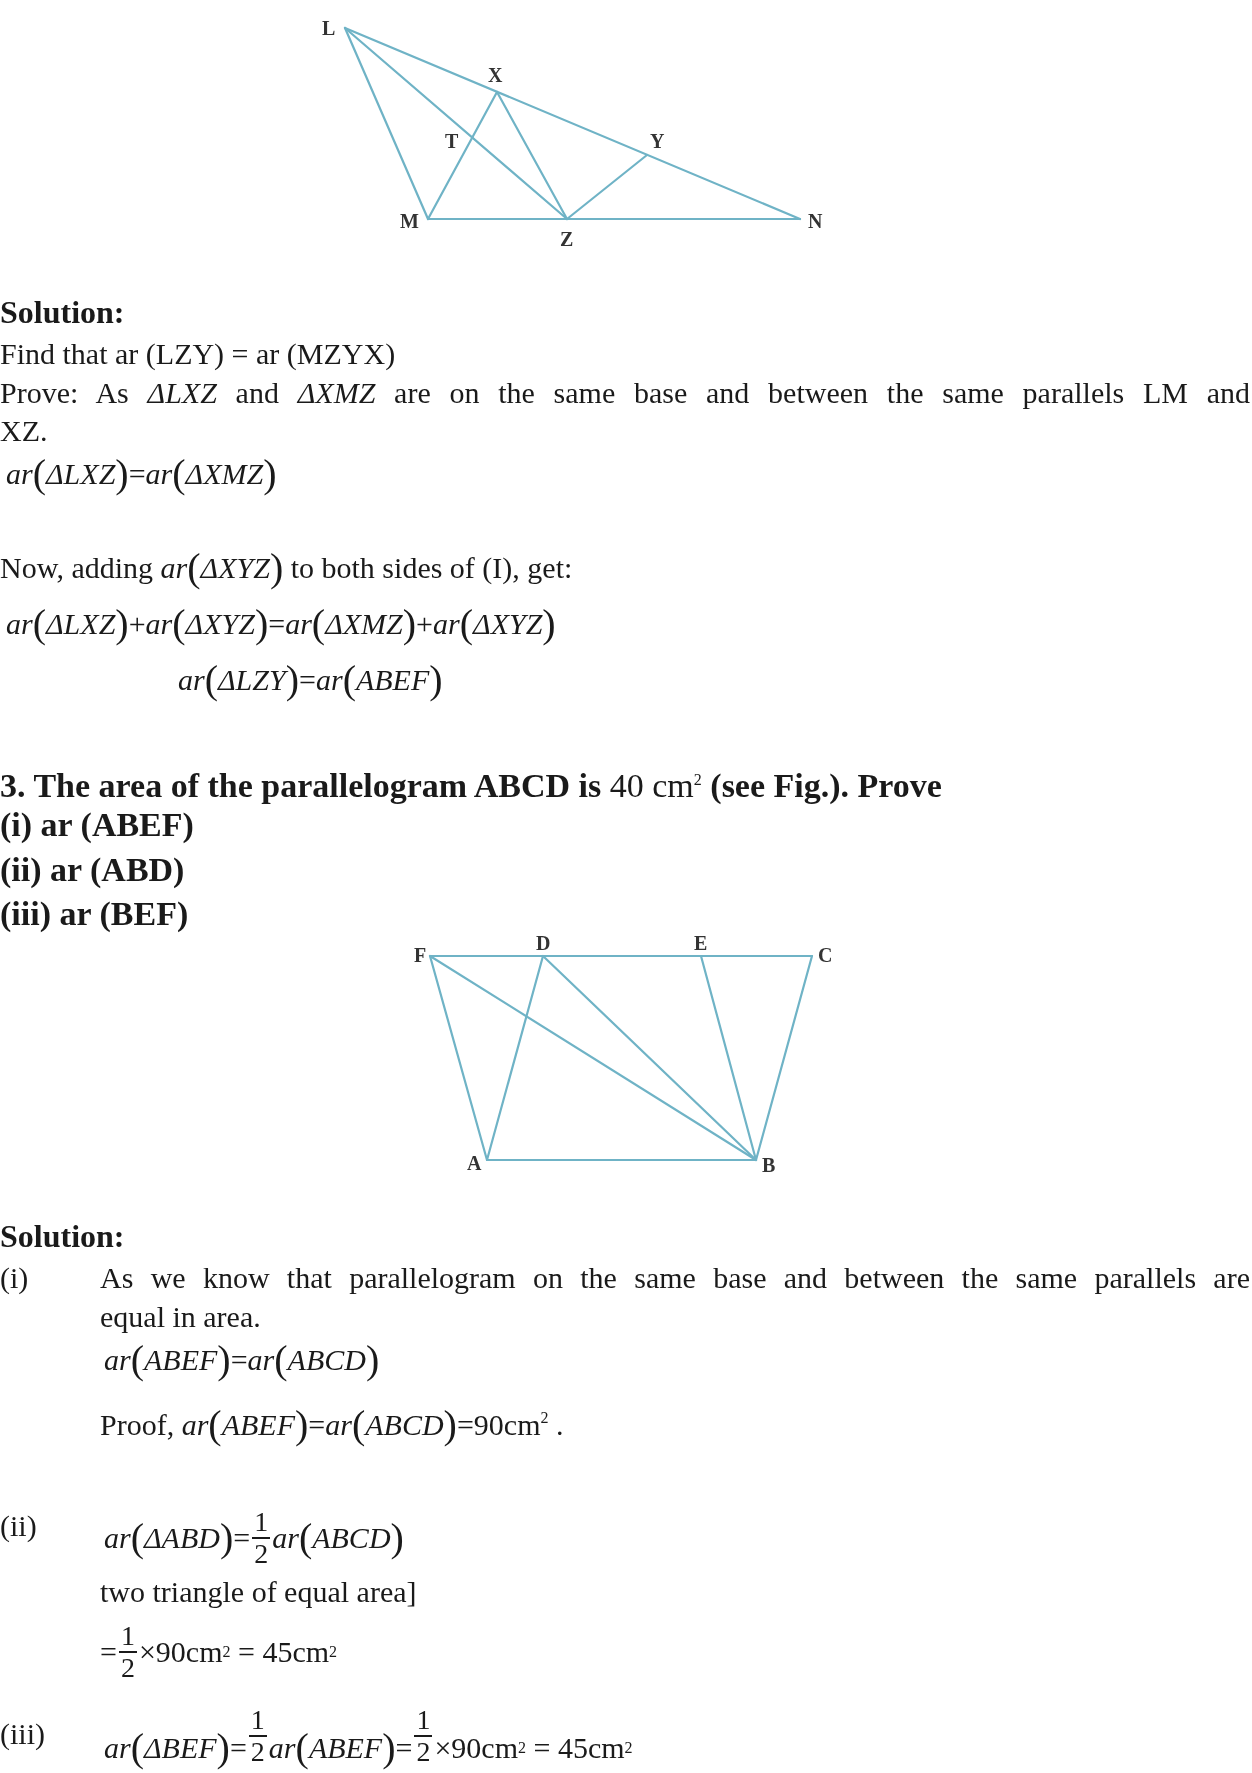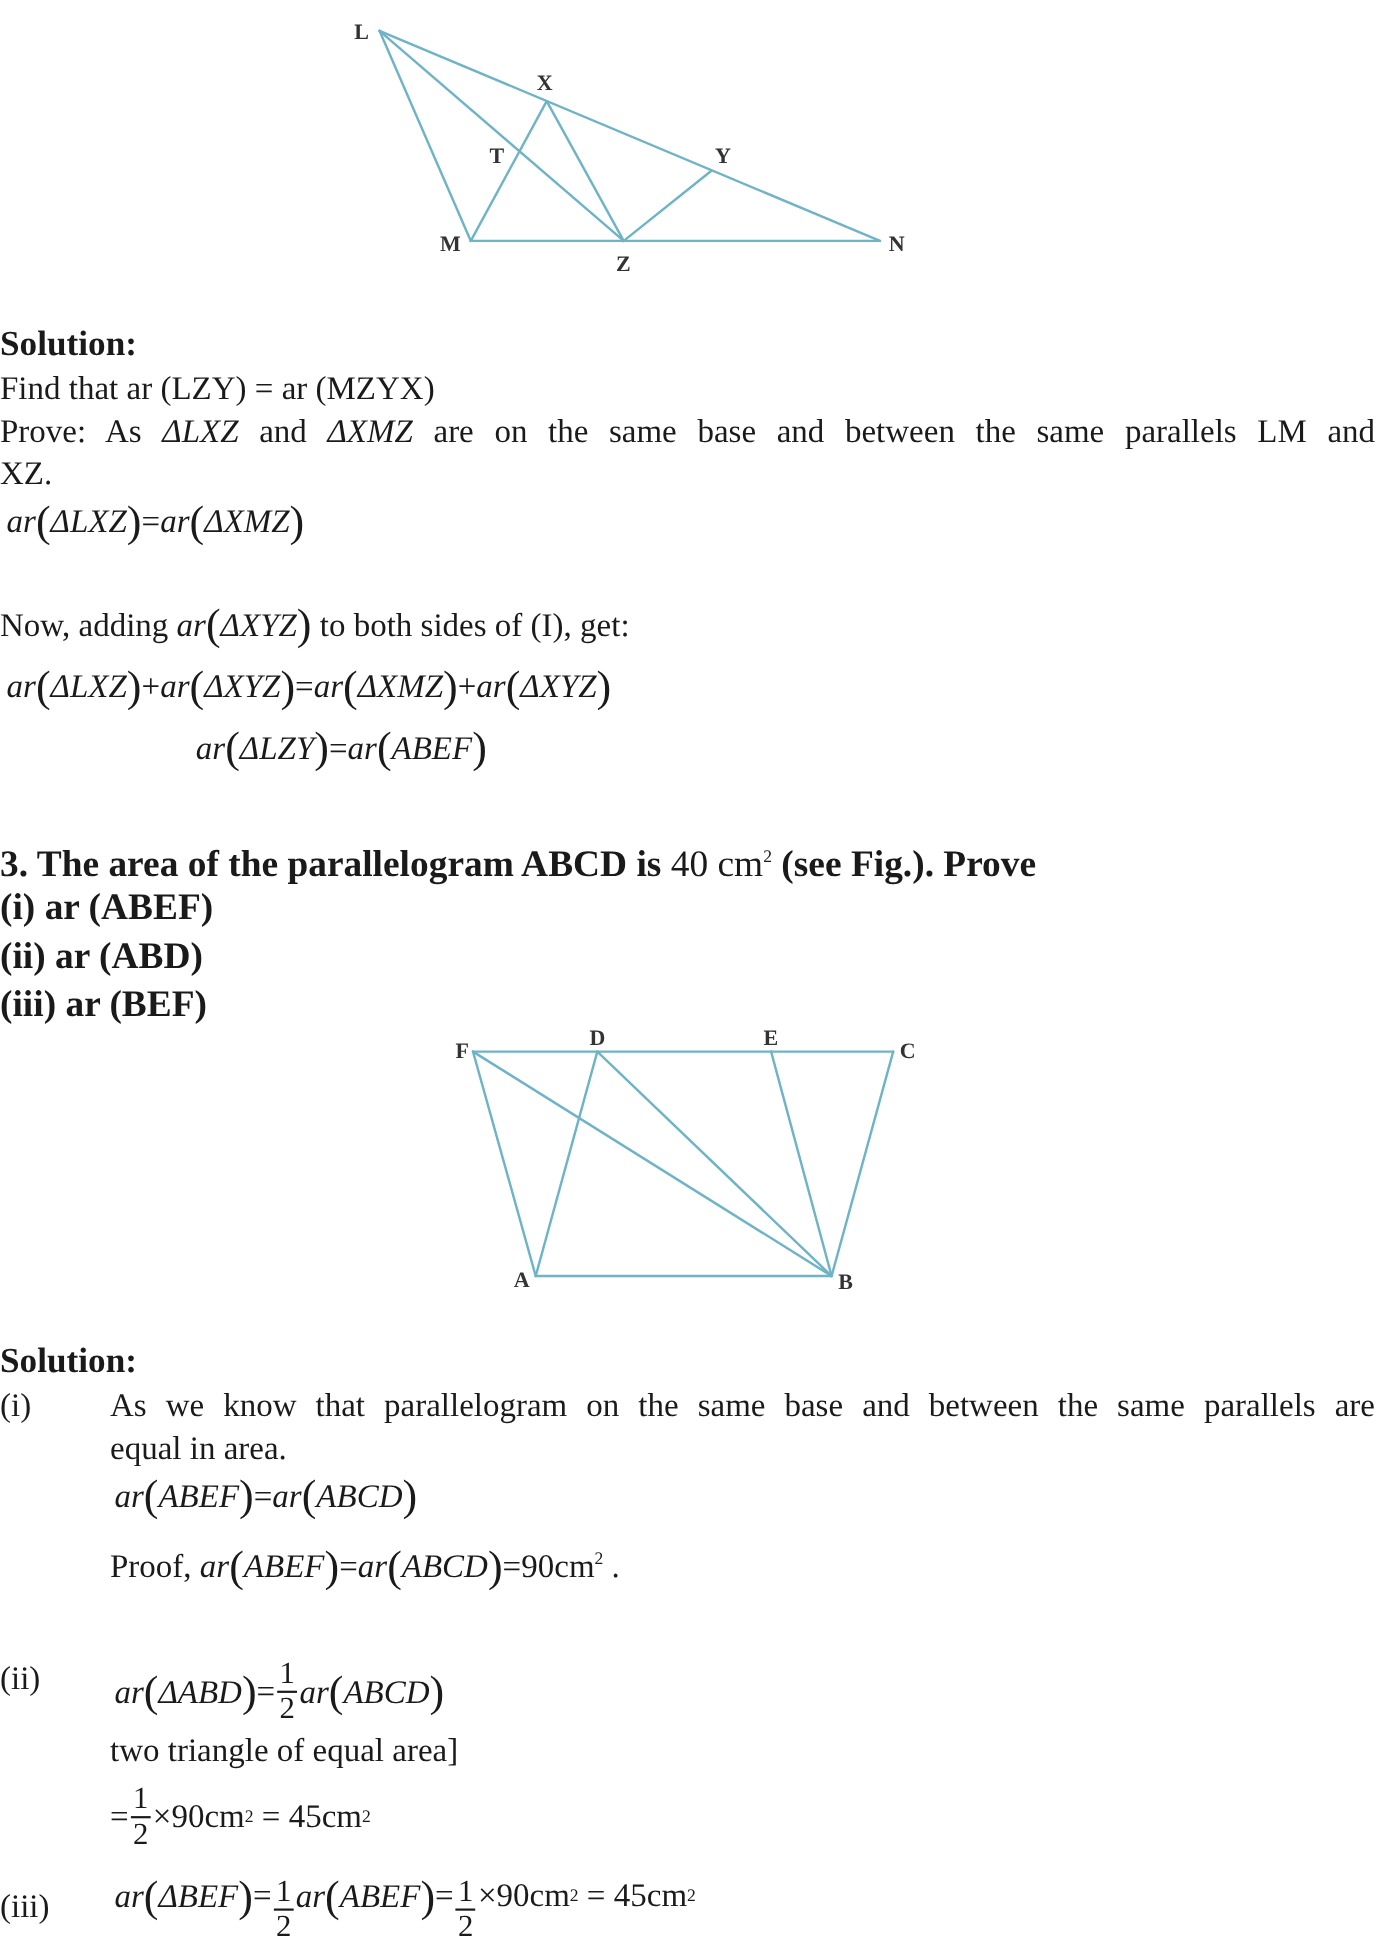--- a/index.html
+++ b/index.html
@@ -138,21 +138,21 @@
       <span class="num">1</span>
       <span class="den">2</span>
     </span>
     <span>×90cm</span>
     <sup>2</sup>
     <span style="white-space:pre"> = 45cm</span>
     <sup>2</sup>
 </div>
 
 <div class="abs body-text" style="left:0;top:1716px">(iii)</div>
-<div class="abs body-text" style="left:104px;top:1706px;display:flex;align-items:flex-start;">
+<div class="abs body-text" style="left:104px;top:1706px;display:flex;align-items:flex-end;">
   <span class="math"><span>ar</span><span class="paren">(</span><span>ΔBEF</span><span class="paren">)</span></span>
     <span>=</span>
     <span class="frac">
       <span class="num">1</span>
       <span class="den">2</span>
     </span>
     <span class="math"><span>ar</span><span class="paren">(</span><span>ABEF</span><span class="paren">)</span></span>
     <span>=</span>
     <span class="frac">
       <span class="num">1</span>

